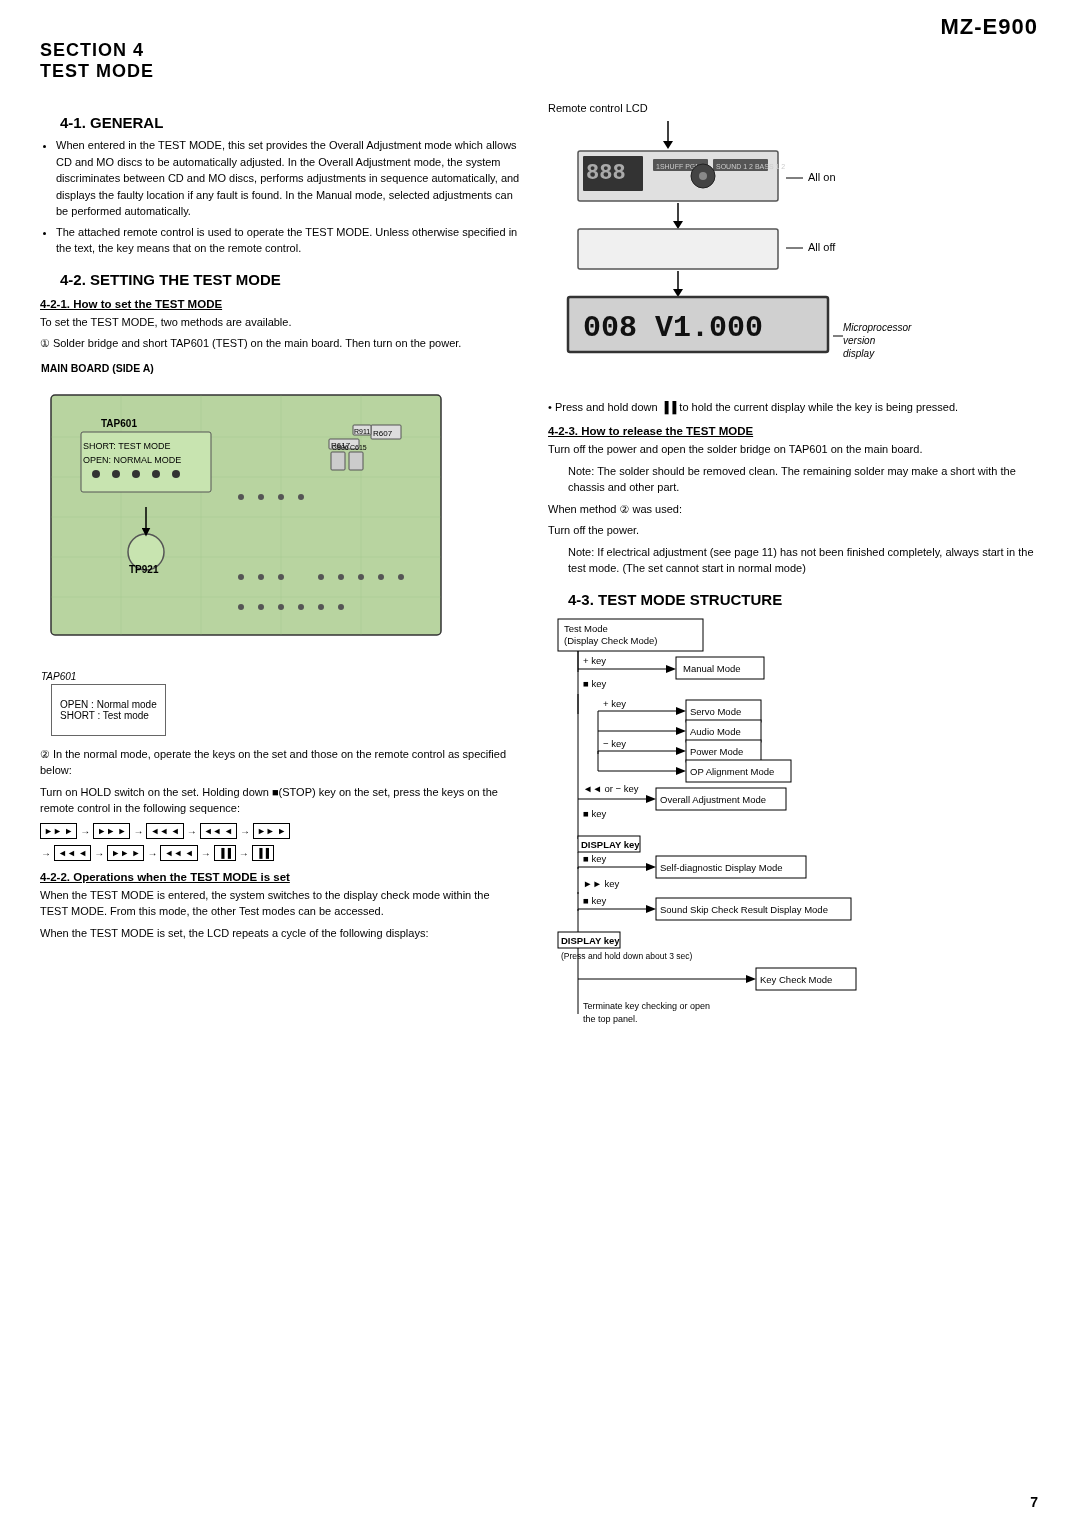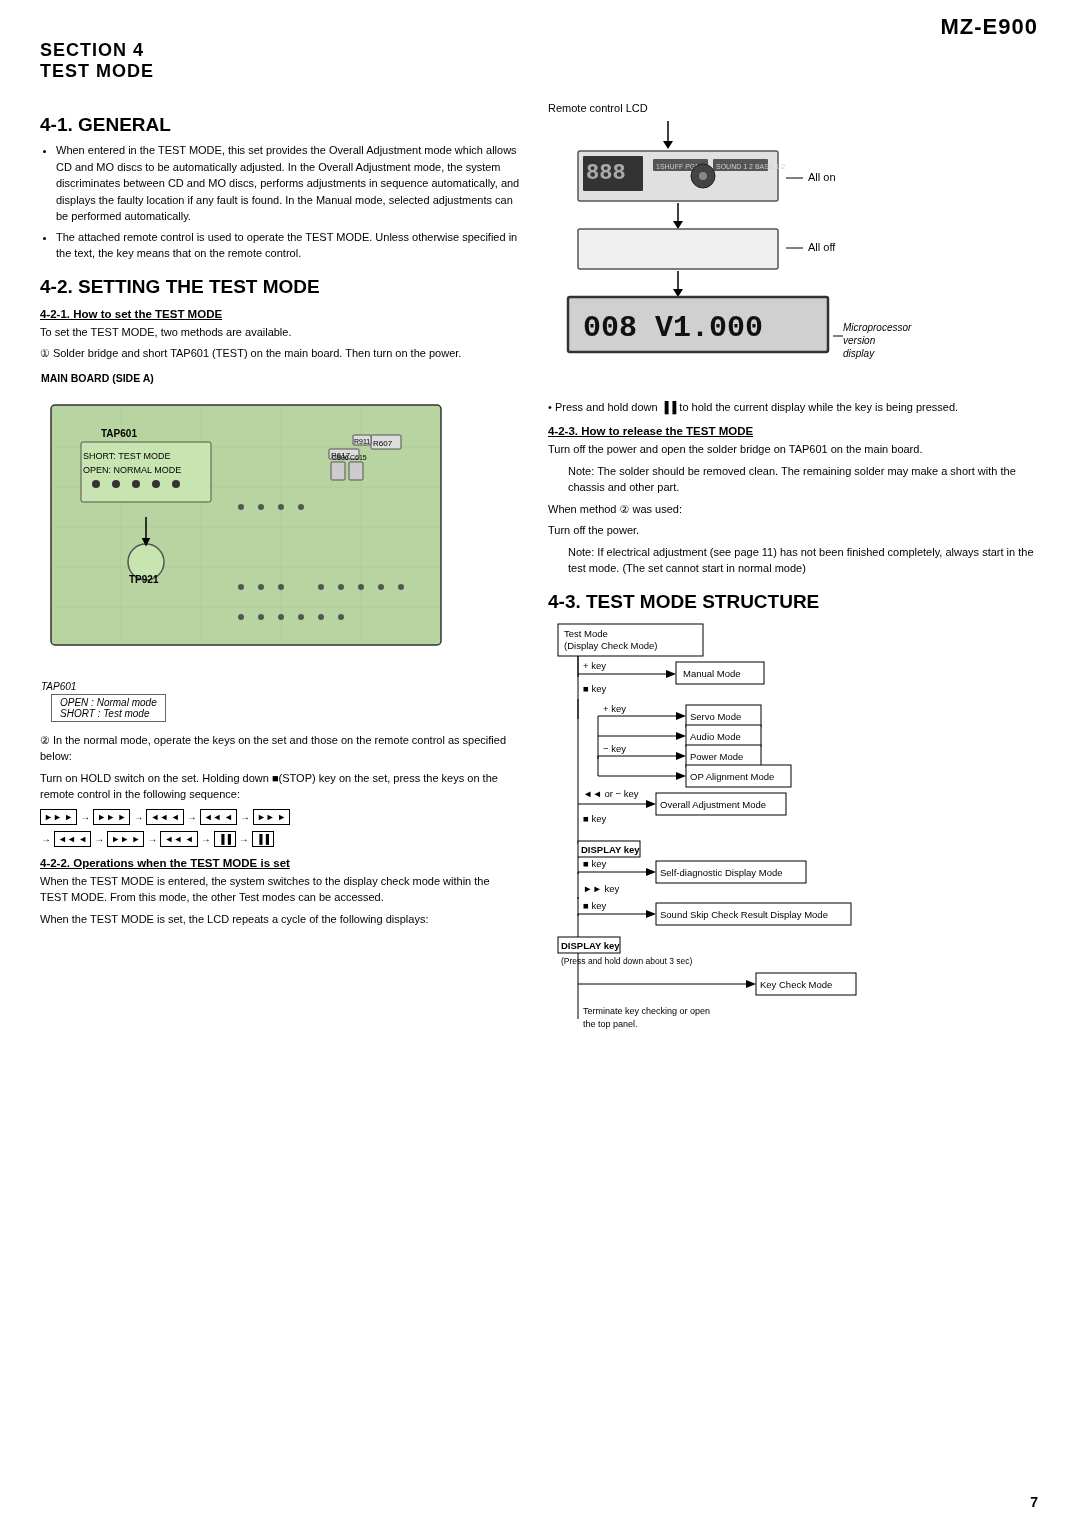--- a/index.html
+++ b/index.html
@@ -52,24 +52,25 @@
     }
     .col-left {
       width: 480px;
       flex-shrink: 0;
     }
     .col-right {
       flex: 1;
     }
     
     .sec-heading {
-      font-size: 19px;
+      font-size: 15px;
       font-weight: bold;
       margin-bottom: 6px;
       margin-top: 14px;
+      margin-left: 20px;
     }
     .sub-heading {
       font-size: 11.5px;
       font-weight: bold;
       margin-bottom: 4px;
       margin-top: 10px;
       text-decoration: underline;
     }
     p {
       margin-bottom: 5px;
@@ -225,21 +226,21 @@
             <defs>
               <marker id="arrowDown" markerWidth="6" markerHeight="6" refX="3" refY="3" orient="auto">
                 <path d="M0,0 L0,6 L6,3 z" fill="#000"></path>
               </marker>
             </defs>
           </svg>
           
           <div style="display:flex; gap:20px; margin-top:4px; font-size:10px; font-style:italic;">
             <span>TAP601</span>
           </div>
-          <div style="font-size:10px; font-style:italic; margin-left:10px; margin-top:2px; border:1px solid #666; padding:2px 8px; display:inline-block;">
+          <div style="font-size:10px; margin-left:10px; margin-top:2px; border:1px solid #666; padding:14px 8px; display:inline-block;">
             <span>OPEN : Normal mode</span><br>
             <span>SHORT : Test mode</span>
           </div>
         </div>
 
         <p>② In the normal mode, operate the keys on the set and those on the remote control as specified below:</p>
         <p>Turn on HOLD switch on the set. Holding down ■(STOP) key on the set, press the keys on the remote control in the following sequence:</p>
 
         <div class="key-seq">
           <span class="key-box">►► ►</span>

